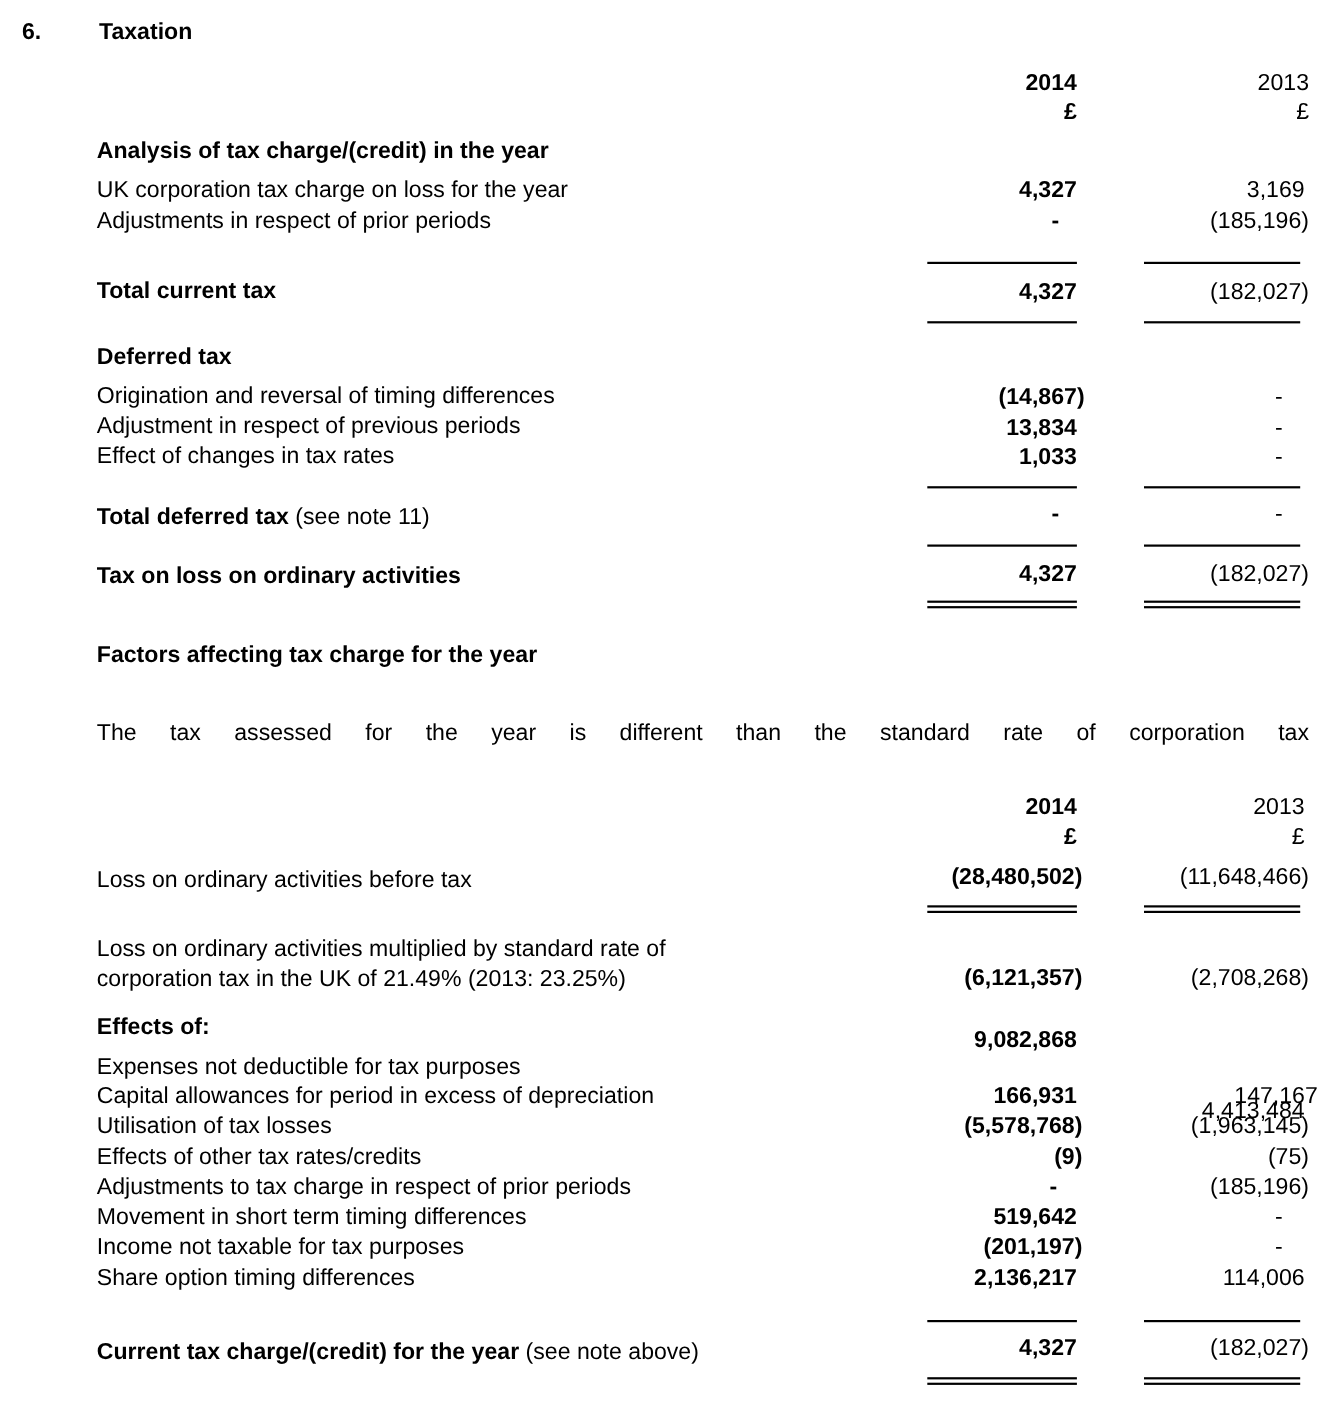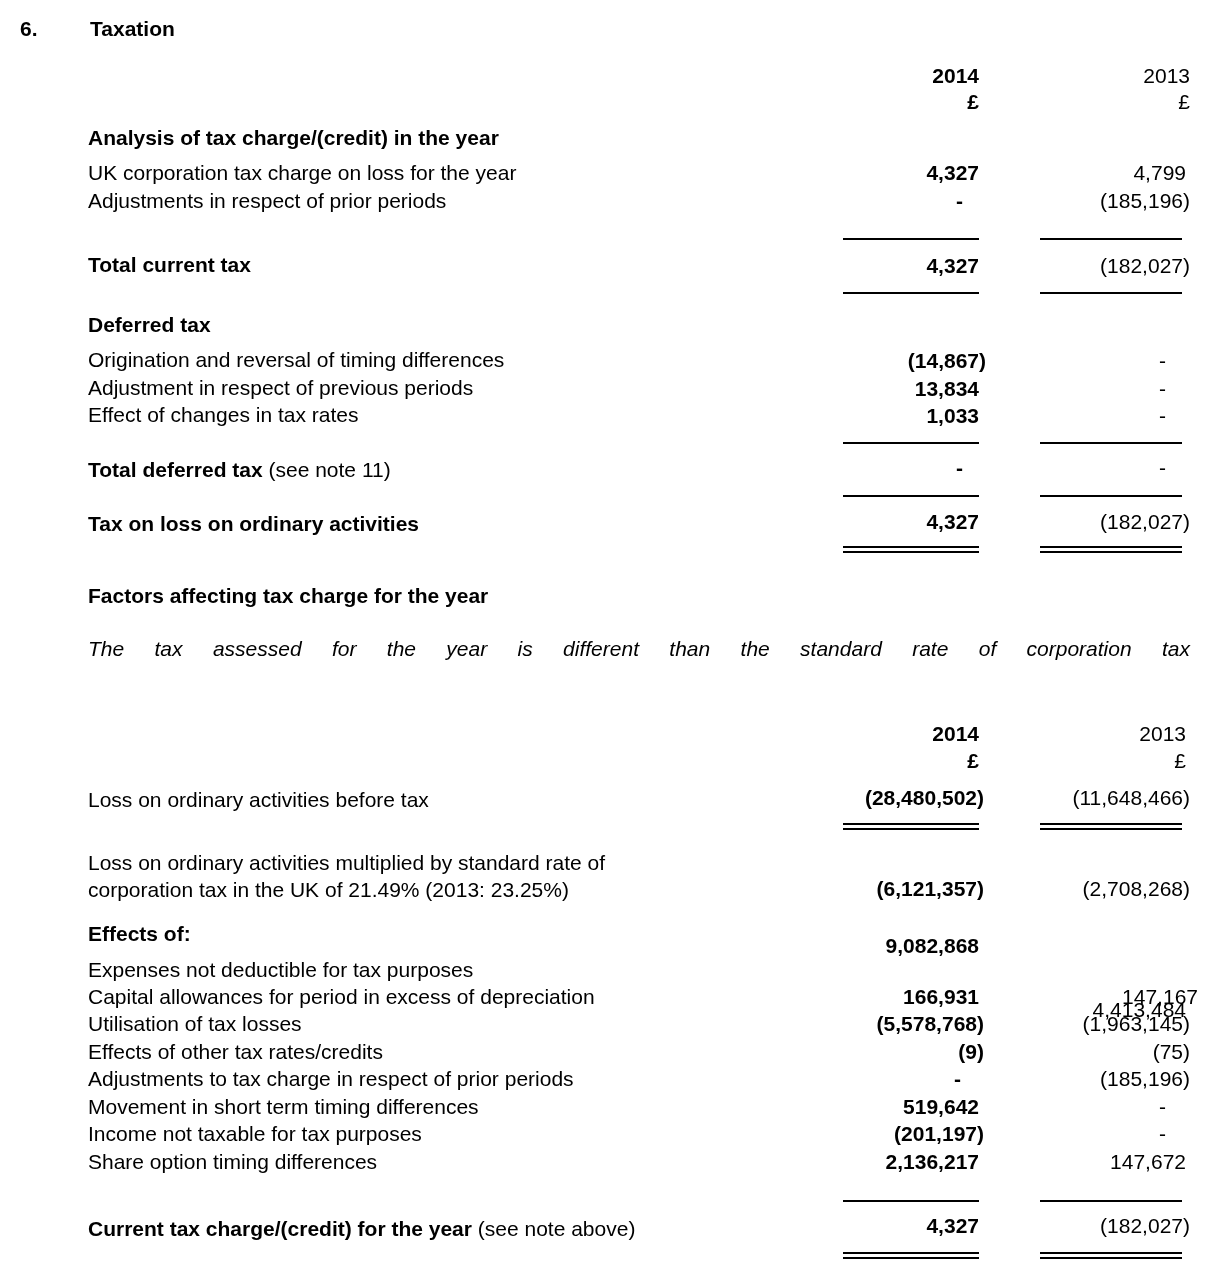--- a/index.html
+++ b/index.html
@@ -29,21 +29,21 @@
 <div class="num c14" style="top:64px;">2014</div>
 <div class="num c14" style="top:90px;">£</div>
 <div class="num c13" style="top:64px;">2013</div>
 <div class="num c13" style="top:90px;">£</div>
 
 <div class="abs b label" style="top:126px;">Analysis of tax charge/(credit) in the year</div>
 
 <div>
   <div class="abs label" style="top:161px;">UK corporation tax charge on loss for the year</div>
   <div class="num c14" style="top:161px;">4,327</div>
-  <div class="num c13" style="top:161px;right:24px;">4,799</div>
+  <div class="num c13" style="top:161px;right:24px;">3,169</div>
 </div>
 <div>
   <div class="abs label" style="top:189px;">Adjustments in respect of prior periods</div>
   <div class="num c14" style="top:189px;right:247px;">-</div>
   <div class="num c13" style="top:189px;">(185,196)</div>
 </div>
 
 <div class="line l14" style="top:238px;"></div>
 <div class="line l13" style="top:238px;"></div>
 
@@ -90,21 +90,21 @@
   <div class="abs b label" style="top:512px;">Tax on loss on ordinary activities</div>
   <div class="num c14" style="top:510px;">4,327</div>
   <div class="num c13" style="top:510px;">(182,027)</div>
 </div>
 
 <div class="dbl l14" style="top:546px;"></div>
 <div class="dbl l13" style="top:546px;"></div>
 
 <div class="abs b label" style="top:584px;">Factors affecting tax charge for the year</div>
 
-<div class="para" style="top:635px;font-style:italic;">
+<div class="para" style="top:653px;">
   <span class="first">The tax assessed for the year is different than the standard rate of corporation tax</span>
 </div>
 
 <div class="num c14" style="top:722px;">2014</div>
 <div class="num c14" style="top:749px;">£</div>
 <div class="num c13" style="top:722px;right:24px;">2013</div>
 <div class="num c13" style="top:749px;right:24px;">£</div>
 
 <div>
   <div class="abs label" style="top:788px;">Loss on ordinary activities before tax</div>
@@ -158,21 +158,21 @@
     <div class="num c13" style="top:1095px;right:44px;">-</div>
   </div>
   <div>
     <div class="abs label" style="top:1122px;">Income not taxable for tax purposes</div>
     <div class="num c14" style="top:1122px;right:226px;">(201,197)</div>
     <div class="num c13" style="top:1122px;right:44px;">-</div>
   </div>
   <div>
     <div class="abs label" style="top:1150px;">Share option timing differences</div>
     <div class="num c14" style="top:1150px;">2,136,217</div>
-    <div class="num c13" style="top:1150px;right:24px;">147,672</div>
+    <div class="num c13" style="top:1150px;right:24px;">114,006</div>
   </div>
 </div>
 
 <div class="line l14" style="top:1200px;"></div>
 <div class="line l13" style="top:1200px;"></div>
 
 <div>
   <div class="abs label" style="top:1217px;"><span class="b">Current tax charge/(credit) for the year</span><span> (see note above)</span></div>
   <div class="num c14" style="top:1214px;">4,327</div>
   <div class="num c13" style="top:1214px;">(182,027)</div>

